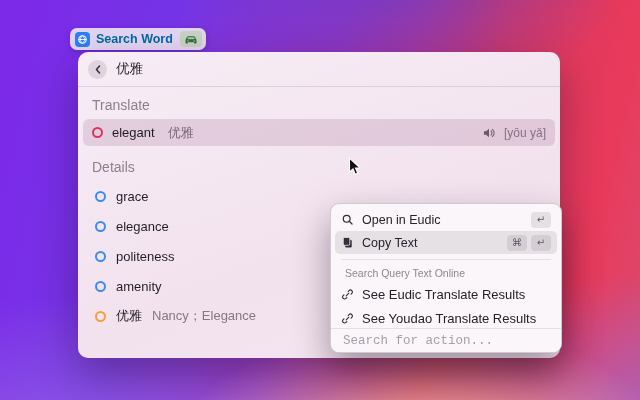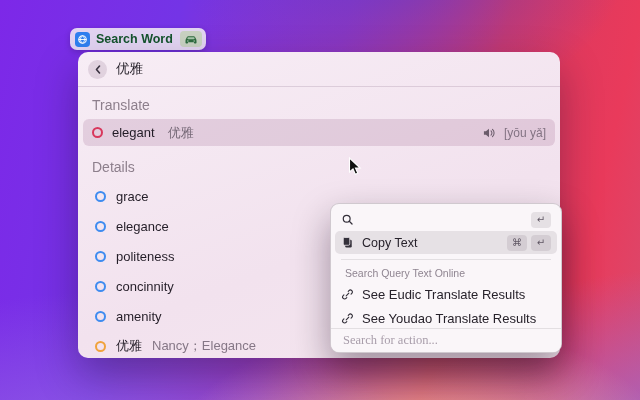--- a/index.html
+++ b/index.html
@@ -11,21 +11,21 @@
       radial-gradient(520px 300px at 14% 122%, rgba(152,104,228,.95), rgba(152,104,228,0) 65%),
       radial-gradient(420px 300px at 104% 114%, rgba(154,106,216,.92), rgba(154,106,216,0) 62%),
       radial-gradient(340px 220px at 63% -8%, rgba(62,62,226,.50), rgba(62,62,226,0) 65%),
       linear-gradient(103deg,#7d28e8 0%,#7434e6 25%,#9c35b8 48%,#d83860 70%,#e93a5b 88%,#d94a6e 100%);
   }
   
   .pill{position:absolute;left:70px;top:28px;height:22px;display:flex;align-items:center;
     background:rgba(235,226,243,.92);border-radius:7px;padding:0 4px 0 5px;
     box-shadow:0 2px 6px rgba(0,0,0,.18);}
   .pill .app-ic{width:15px;height:15px;display:block;}
-  .pill .lbl{font-size:12.5px;font-weight:700;color:#14532d;margin:0 7px 0 6px;}
+  .pill .lbl{font-size:12.5px;font-weight:700;color:#0369a1;margin:0 7px 0 6px;}
   .pill .host{width:22px;height:16px;border-radius:4px;background:#c9d2c2;display:flex;align-items:center;justify-content:center;}
   
   .panel{position:absolute;left:78px;top:52px;width:482px;height:306px;border-radius:10px;
     background:linear-gradient(160deg,#f7edf5 0%,#f2e2ee 60%,#f5e6ef 100%);
     box-shadow:0 18px 40px rgba(30,10,40,.35);}
   .hdr{height:34px;display:flex;align-items:center;padding:0 10px;
     border-bottom:1px solid rgba(110,80,110,.18);}
   .backbtn{width:19px;height:19px;border-radius:50%;background:rgba(110,75,110,.16);
     display:flex;align-items:center;justify-content:center;cursor:default;}
   .hdr .title{font-size:13.5px;font-weight:500;color:#241f28;margin-left:9px;}
@@ -53,21 +53,21 @@
   .kcap{min-width:16px;height:16px;border-radius:4px;background:rgba(95,75,95,.13);
     color:#5f5663;font-size:10px;display:flex;align-items:center;justify-content:center;padding:0 2px;
     font-family:"DejaVu Sans",sans-serif;}
   .mdiv{height:1px;background:rgba(0,0,0,.09);margin:5px 6px 0;}
   .msec{font-size:10.5px;color:#8f8591;margin:7px 10px 3px;}
   .lrow{height:24px;display:flex;align-items:center;padding:0 6px;margin:0 4px;border-radius:5px;}
   .lrow .mlbl{font-size:13px;font-weight:500;color:#27222b;margin-left:8px;}
   .mfoot{position:absolute;left:0;right:0;bottom:0;height:23px;background:#faf6f9;
     border-top:1px solid rgba(0,0,0,.09);display:flex;align-items:center;padding:0 10px;}
   .mfoot input{border:none;outline:none;background:transparent;font-size:12.5px;color:#6b6070;
-    font-family:Liberation Serif, serif;width:100%;}
+    font-family:Liberation Mono, monospace;width:100%;}
   .mfoot input::placeholder{color:#a89daa;}
   .cursor{position:absolute;left:348px;top:157px;pointer-events:none;}
   svg{display:block;}
 </style>
 </head>
 <body>
 
 <div class="screen">
 
   <div class="pill">
@@ -122,41 +122,38 @@
       <div class="ditem">
         <span class="ring" style="border-color: rgb(63, 140, 240);"></span>
         <span class="txt">elegance</span>
       </div>
       <div class="ditem">
         <span class="ring" style="border-color: rgb(63, 140, 240);"></span>
         <span class="txt">politeness</span>
       </div>
       <div class="ditem">
         <span class="ring" style="border-color: rgb(63, 140, 240);"></span>
-        <span class="txt">concinnity</span>
-      </div>
-      <div class="ditem">
-        <span class="ring" style="border-color: rgb(63, 140, 240);"></span>
         <span class="txt">amenity</span>
       </div>
       <div class="ditem">
         <span class="ring" style="border-color: rgb(240, 162, 60);"></span>
         <span class="txt">优雅</span>
         <span class="sec">Nancy；Elegance</span>
       </div>
     </div>
   </div>
 
   <div class="menu">
     <div class="mlist">
       <div class="mrow">
         <svg width="13" height="13" viewBox="0 0 16 16" fill="none" stroke="#34303a" stroke-width="1.5" stroke-linecap="round">
           <circle cx="7" cy="7" r="4.2"></circle>
             <path d="M10.2 10.2 13.6 13.6"></path>
         </svg>
+        <span class="mlbl">Open in Eudic</span>
         <span class="keys">
             <span class="kcap">↵</span>
           </span>
       </div>
       <div class="mrow sel">
         <svg width="13" height="13" viewBox="0 0 16 16">
           <rect x="5.2" y="4.6" width="8" height="9.6" rx="1.6" fill="#34303a"></rect>
           <rect x="2.8" y="1.8" width="8" height="9.6" rx="1.6" fill="#34303a" stroke="#eae4e9" stroke-width="1"></rect>
         </svg>
         <span class="mlbl">Copy Text</span>

